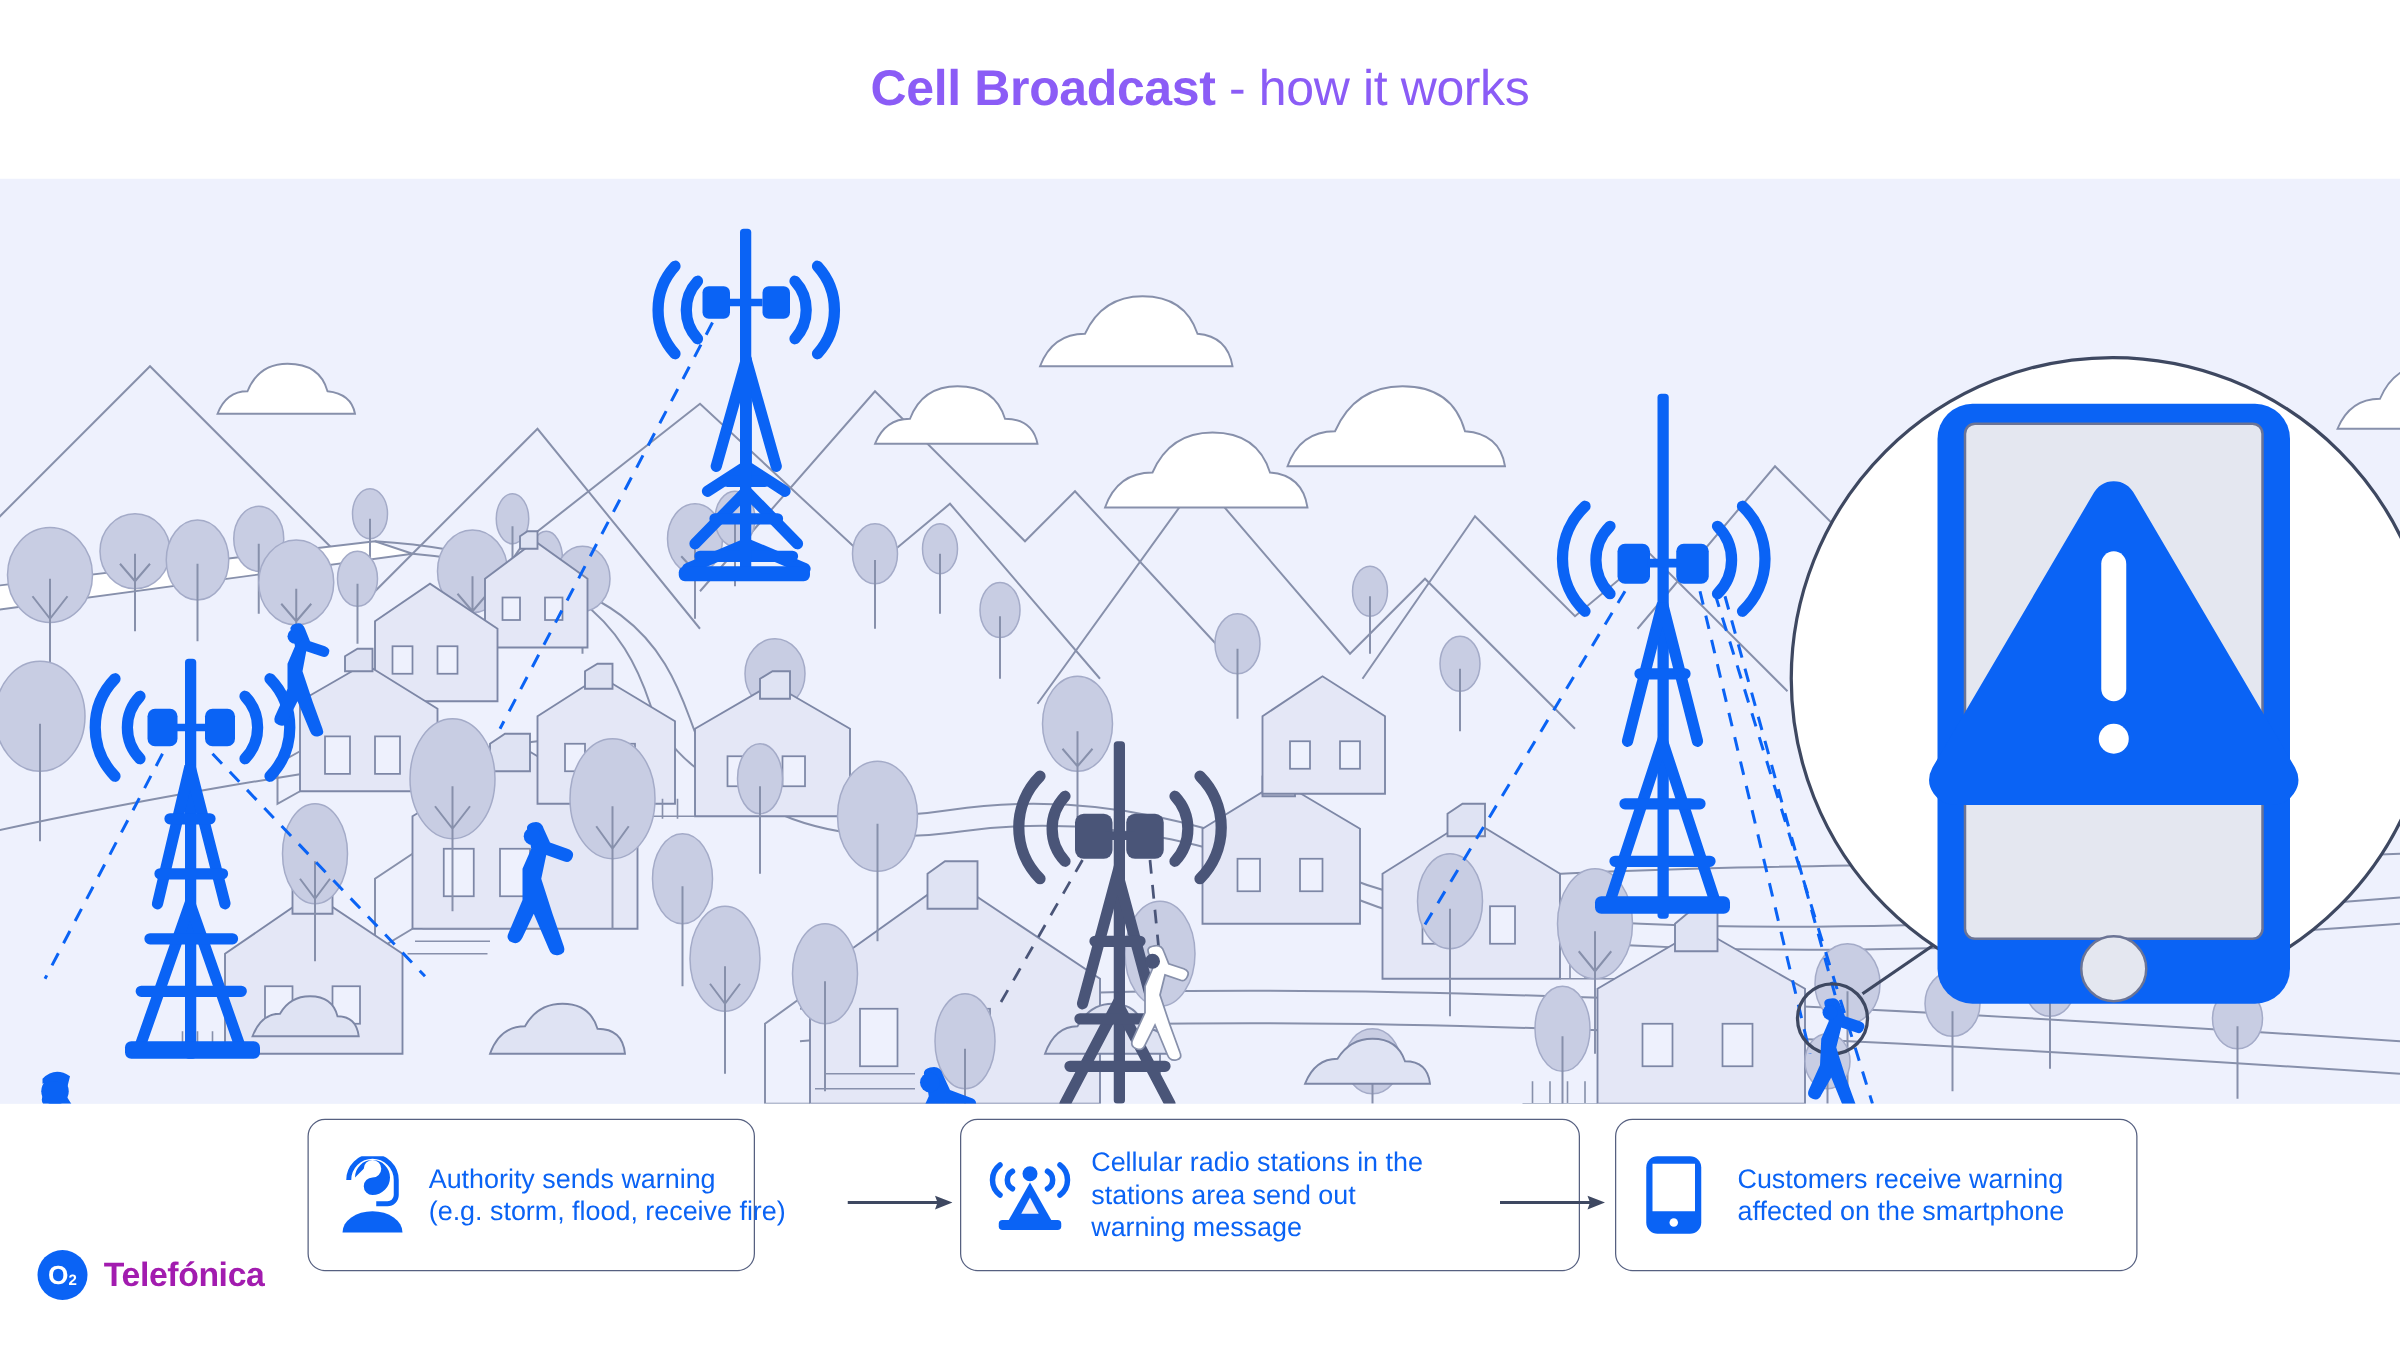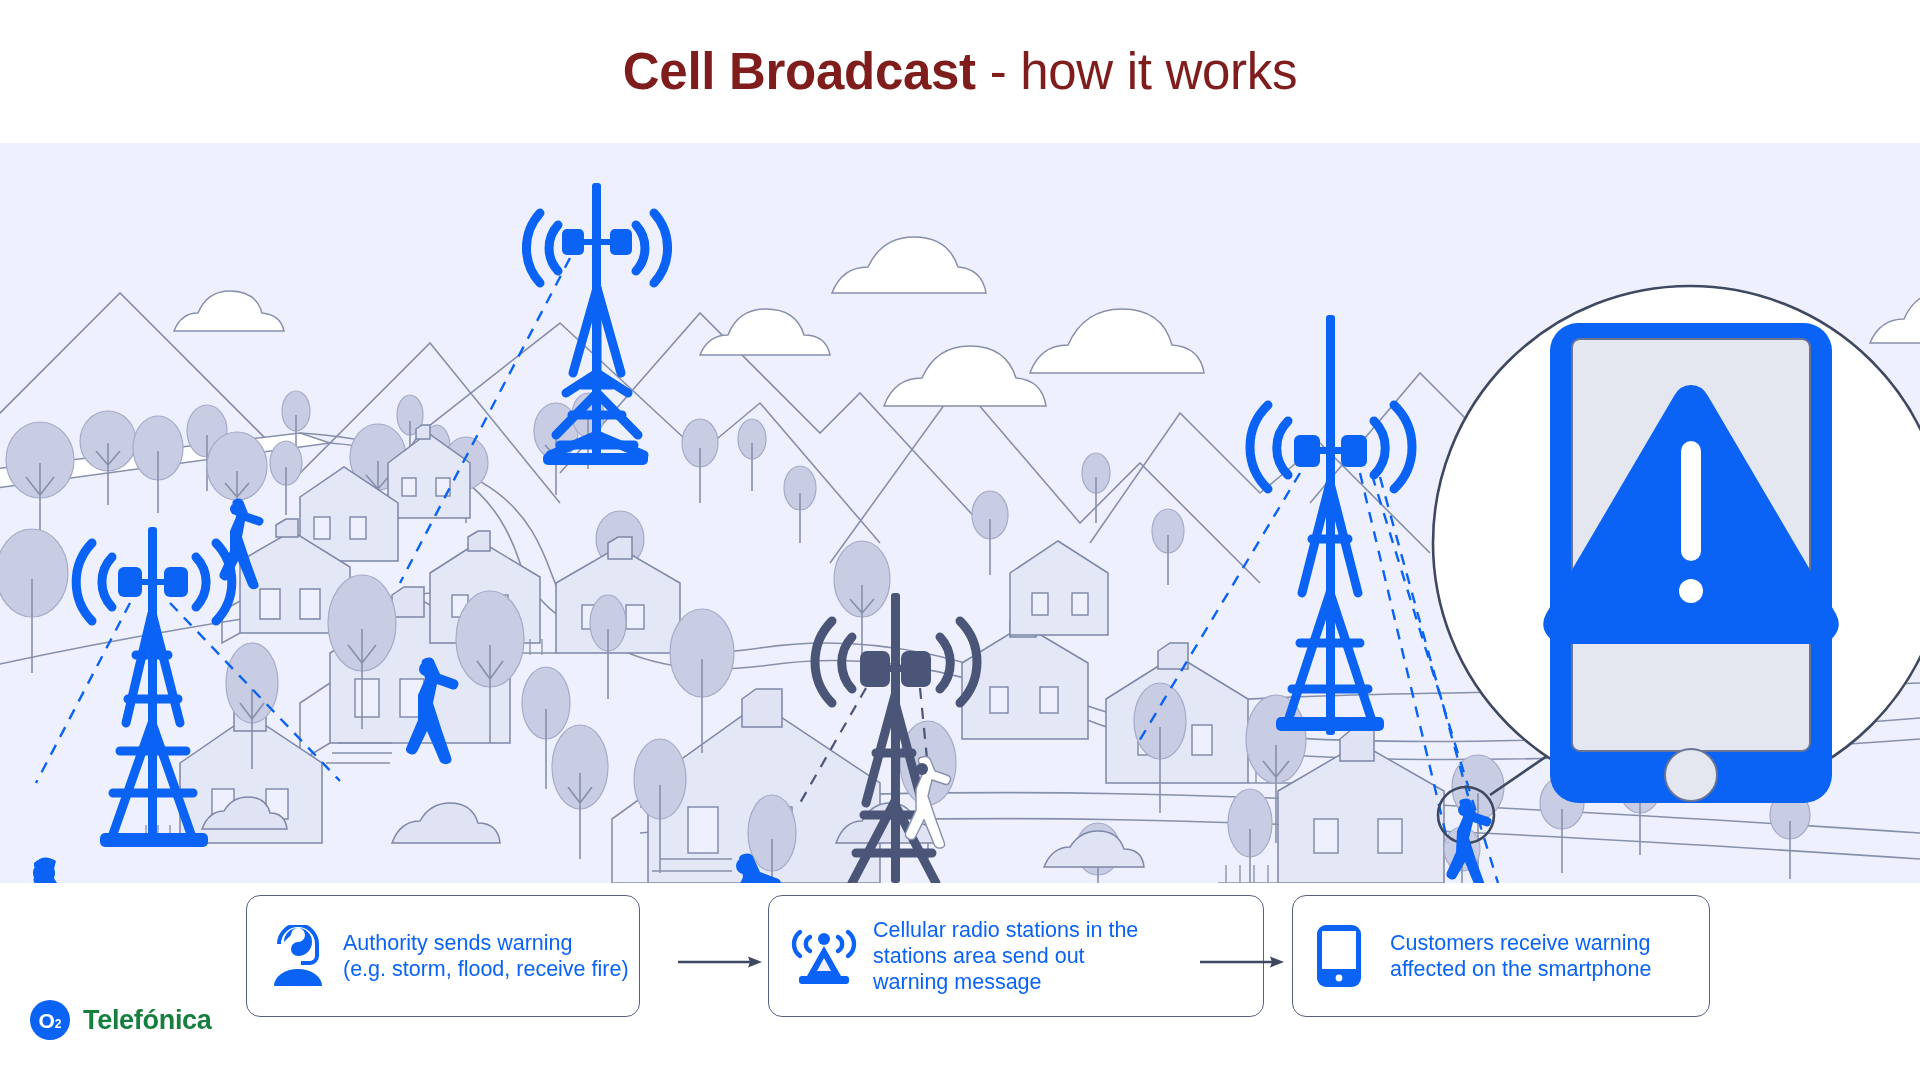--- a/index.html
+++ b/index.html
@@ -11,21 +11,21 @@
   }
   #root{position:absolute;inset:0;}
 
   
   .title-bar{
     position:absolute;left:0;top:0;width:1920px;height:143px;
     display:flex;align-items:center;justify-content:center;
     background:#ffffff;
   }
   .title{
-    font-size:51px;letter-spacing:-0.3px;color:#7f1d1d;white-space:nowrap;
+    font-size:40px;letter-spacing:-0.3px;color:#8b5cf6;white-space:nowrap;
   }
   .title .bold{font-weight:bold;}
   .title .light{font-weight:400;}
 
   
   .scene{
     position:absolute;left:0;top:143px;width:1920px;height:740px;
     background:#eef1fd;overflow:hidden;
   }
   .scene svg{position:absolute;left:0;top:0;}
@@ -33,21 +33,21 @@
   
   .legend-row{
     position:absolute;left:0;top:895px;width:1920px;height:140px;
   }
   .legend-box{
     position:absolute;top:0;height:122px;
     background:#ffffff;border:1.6px solid #566080;border-radius:14px;
     display:flex;align-items:center;box-sizing:border-box;
     padding:0 18px 0 22px;
   }
-  .lb1{left:246px;width:394px;}
+  .lb1{left:246px;width:358px;}
   .lb2{left:768px;width:496px;}
   .lb3{left:1292px;width:418px;gap:11px;}
   .legend-icon{flex:0 0 auto;margin-right:16px;display:block;}
   .legend-text{
     color:#0a63f5;font-size:21.5px;line-height:26px;font-weight:500;
   }
   .legend-text .ln{display:block;white-space:nowrap;}
 
   .legend-arrow{position:absolute;top:60px;}
   .la1{left:678px;}
@@ -57,21 +57,21 @@
   .logo{
     position:absolute;left:30px;top:1000px;
     display:flex;align-items:center;gap:13px;
   }
   .logo-mark{
     width:40px;height:40px;border-radius:50%;background:#0a63f5;
     display:flex;align-items:center;justify-content:center;
     color:#ffffff;font-size:21px;font-weight:bold;line-height:1;
   }
   .logo-mark sub{font-size:12px;vertical-align:baseline;position:relative;top:4px;}
-  .logo-word{color:#15803d;font-size:27px;font-weight:bold;letter-spacing:-0.3px;}
+  .logo-word{color:#a21caf;font-size:27px;font-weight:bold;letter-spacing:-0.3px;}
 </style>
 </head>
 <body>
 
 <div id="root">
 
   <div class="title-bar">
     <div class="title">
       <span class="bold">Cell Broadcast</span><span class="light"> - how it works</span>
     </div>

